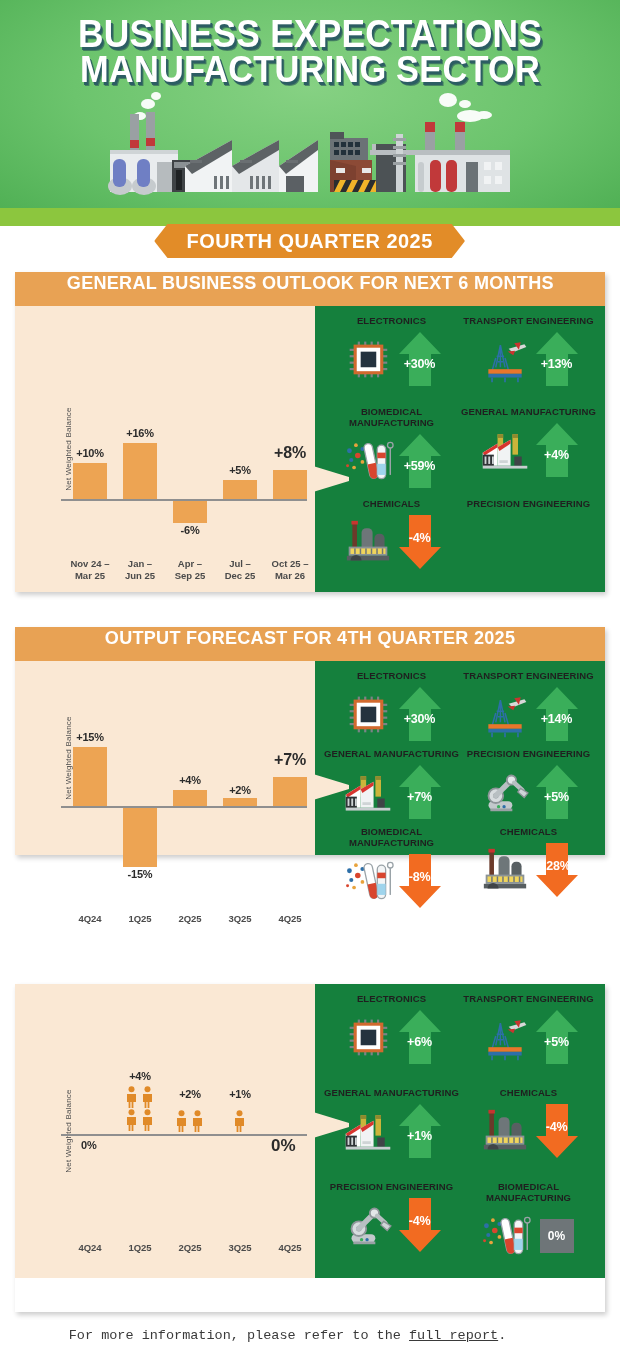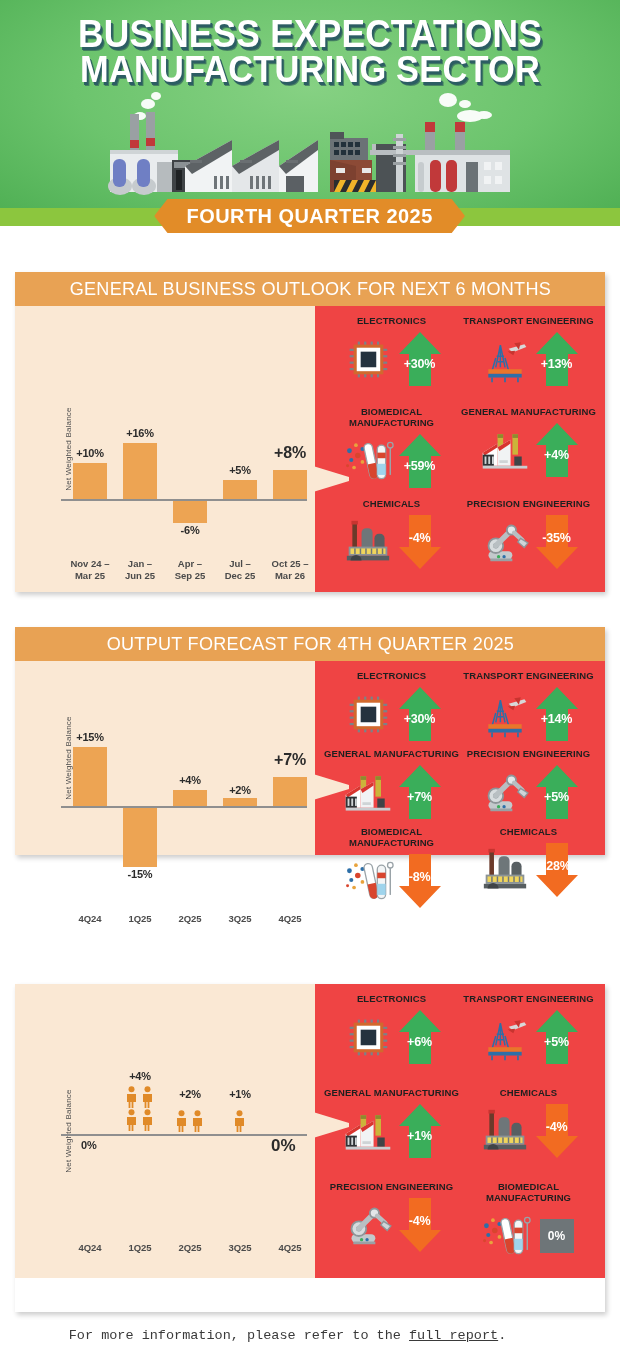--- a/index.html
+++ b/index.html
@@ -28,21 +28,21 @@
     text-shadow: 2px 3px 0 #2c5d63, 3px 4px 0 rgba(30,70,80,.55);
   }
   .hero-title .l2 { display:block; font-size: 37px; }
 
   .skyline { position: absolute; left: 0; bottom: 0; width: 620px; height: 120px; z-index: 3; }
   .green-strip {
     position: absolute; left: 0; top: 208px; width: 620px; height: 18px;
     background: #8cc63e; z-index: 2;
   }
   .banner-wrap {
-    position: absolute; left: 0; top: 199px; width: 620px; height: 34px; z-index: 6;
+    position: absolute; left: 0; top: 224px; width: 620px; height: 34px; z-index: 6;
     display: flex; justify-content: center;
   }
   .banner {
     background: #e28c28; color: #fff;
     height: 34px; padding: 0 34px;
     display: flex; align-items: center; justify-content: center;
     font-family: "Liberation Sans Narrow", "Liberation Sans", sans-serif;
     font-weight: 700; font-size: 21px; letter-spacing: .5px; text-transform: uppercase;
     clip-path: polygon(14px 0, calc(100% - 14px) 0, 100% 50%, calc(100% - 14px) 100%, 14px 100%, 0 50%);
     transform: scaleX(0.95);
@@ -52,34 +52,34 @@
   .section {
     position: absolute; left: 15px; width: 590px;
     box-shadow: 2px 3px 5px rgba(0,0,0,.20);
   }
   #sec1 { top: 272px; height: 320px; }
   #sec2 { top: 627px; height: 228px; }
   #sec3 { top: 984px; height: 328px; }
 
   .sec-head {
     height: 34px; background: #e8a254;
-    display: flex; align-items: center; justify-content: center;
+    display: flex; justify-content: center;
     color: #fff; text-transform: uppercase;
     font-family: "Liberation Sans Narrow", "Liberation Sans", sans-serif;
-    font-weight: 400; font-size: 19px; letter-spacing: .3px;
+    font-weight: 700; font-size: 19px; letter-spacing: .3px;
     transform-origin: center;
   }
   .sec-head span { display:inline-block; transform: scaleX(0.95); }
 
   .sec-body { display: flex; height: calc(100% - 34px); position: relative; }
   .chart-pane {
     width: 300px; background: #fae8d4; position: relative; flex: none;
   }
   .icons-pane {
-    flex: 1; background: #ef4444; position: relative;
+    flex: 1; background: #15803d; position: relative;
   }
 
   
   .axis-label {
     position: absolute; left: 12px; top: 50%;
     transform: translateY(-50%) rotate(-90deg);
     font-family: "Liberation Sans Narrow", "Liberation Sans", sans-serif;
     font-size: 8px; color: #4d4d4d; white-space: nowrap; letter-spacing: .2px;
   }
 
@@ -495,42 +495,20 @@
               <svg viewBox="0 0 46 58">
                   <path d="M23 56 L2 34 H12 V2 H34 V34 H44 Z" fill="#f26b21"></path>
                 </svg>
               <span class="av">-4%</span>
             </div>
           </div>
         </div>
 
         <div class="icell">
           <div class="iname">PRECISION ENGINEERING</div>
-          <div class="irow">
-            <div class="ipic">
-              <svg viewBox="0 0 56 48" width="52" height="44">
-                <rect x="10" y="34" width="26" height="9" rx="4.5" fill="#c3c9cc"></rect>
-                <rect x="12" y="42" width="24" height="3" fill="#9aa1a5"></rect>
-                <circle cx="18" cy="28" r="8" fill="#d7dcde" stroke="#8e9599" stroke-width="2"></circle>
-                <circle cx="18" cy="28" r="3" fill="#8e9599"></circle>
-                <path d="M18 28 L34 12" stroke="#b8bfc2" stroke-width="6" stroke-linecap="round"></path>
-                <circle cx="35" cy="11" r="5" fill="#e3e7e9" stroke="#8e9599" stroke-width="2"></circle>
-                <path d="M38 14 L47 22" stroke="#b8bfc2" stroke-width="5" stroke-linecap="round"></path>
-                <path d="M45 20 l8 5 l-4 5 l-7 -6 Z" fill="#cfd5d8" stroke="#8e9599" stroke-width="1.4"></path>
-                <circle cx="21" cy="40" r="1.8" fill="#3aae5a"></circle>
-                  <circle cx="27" cy="40" r="1.8" fill="#2d6fa8"></circle>
-              </svg>
-            </div>
-            <div class="arrow down">
-              <svg viewBox="0 0 46 58">
-                  <path d="M23 56 L2 34 H12 V2 H34 V34 H44 Z" fill="#f26b21"></path>
-                </svg>
-              <span class="av">-35%</span>
-            </div>
-          </div>
         </div>
 
       </div>
     </div>
   </div>
 </div>
 
 <div class="section" id="sec2">
   <div class="sec-head">
     <span>OUTPUT FORECAST FOR 4TH QUARTER 2025</span>

